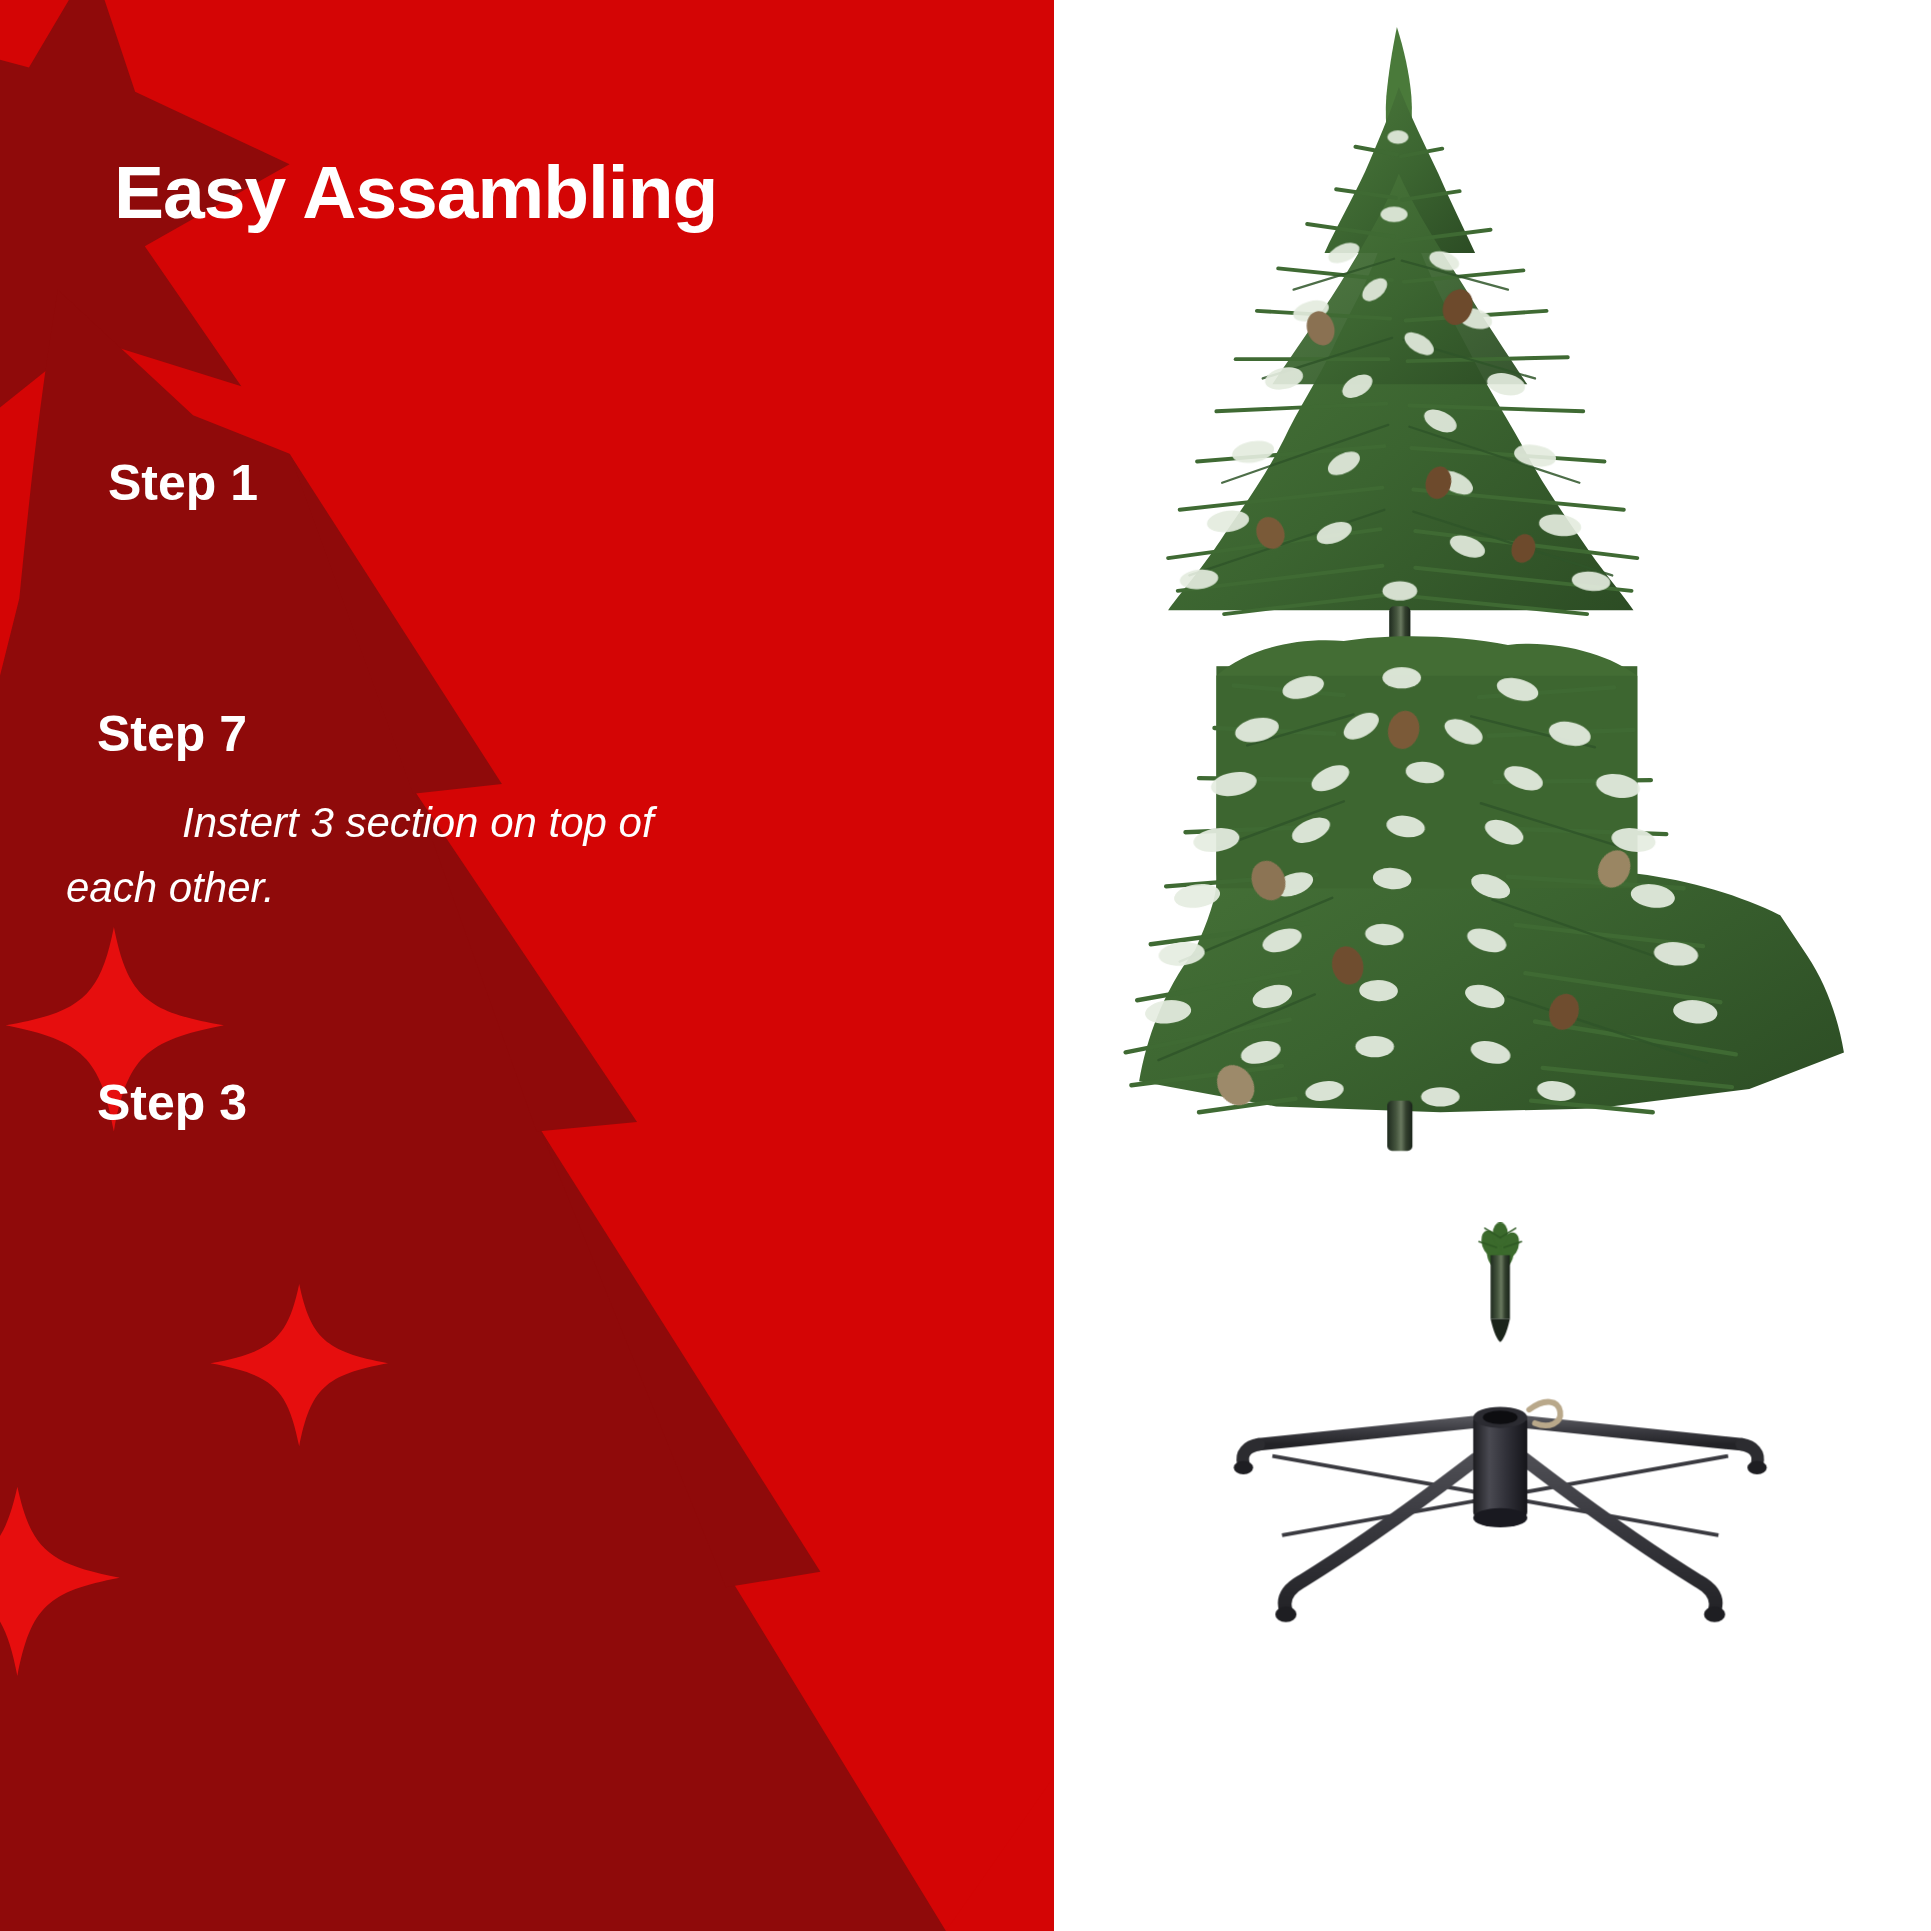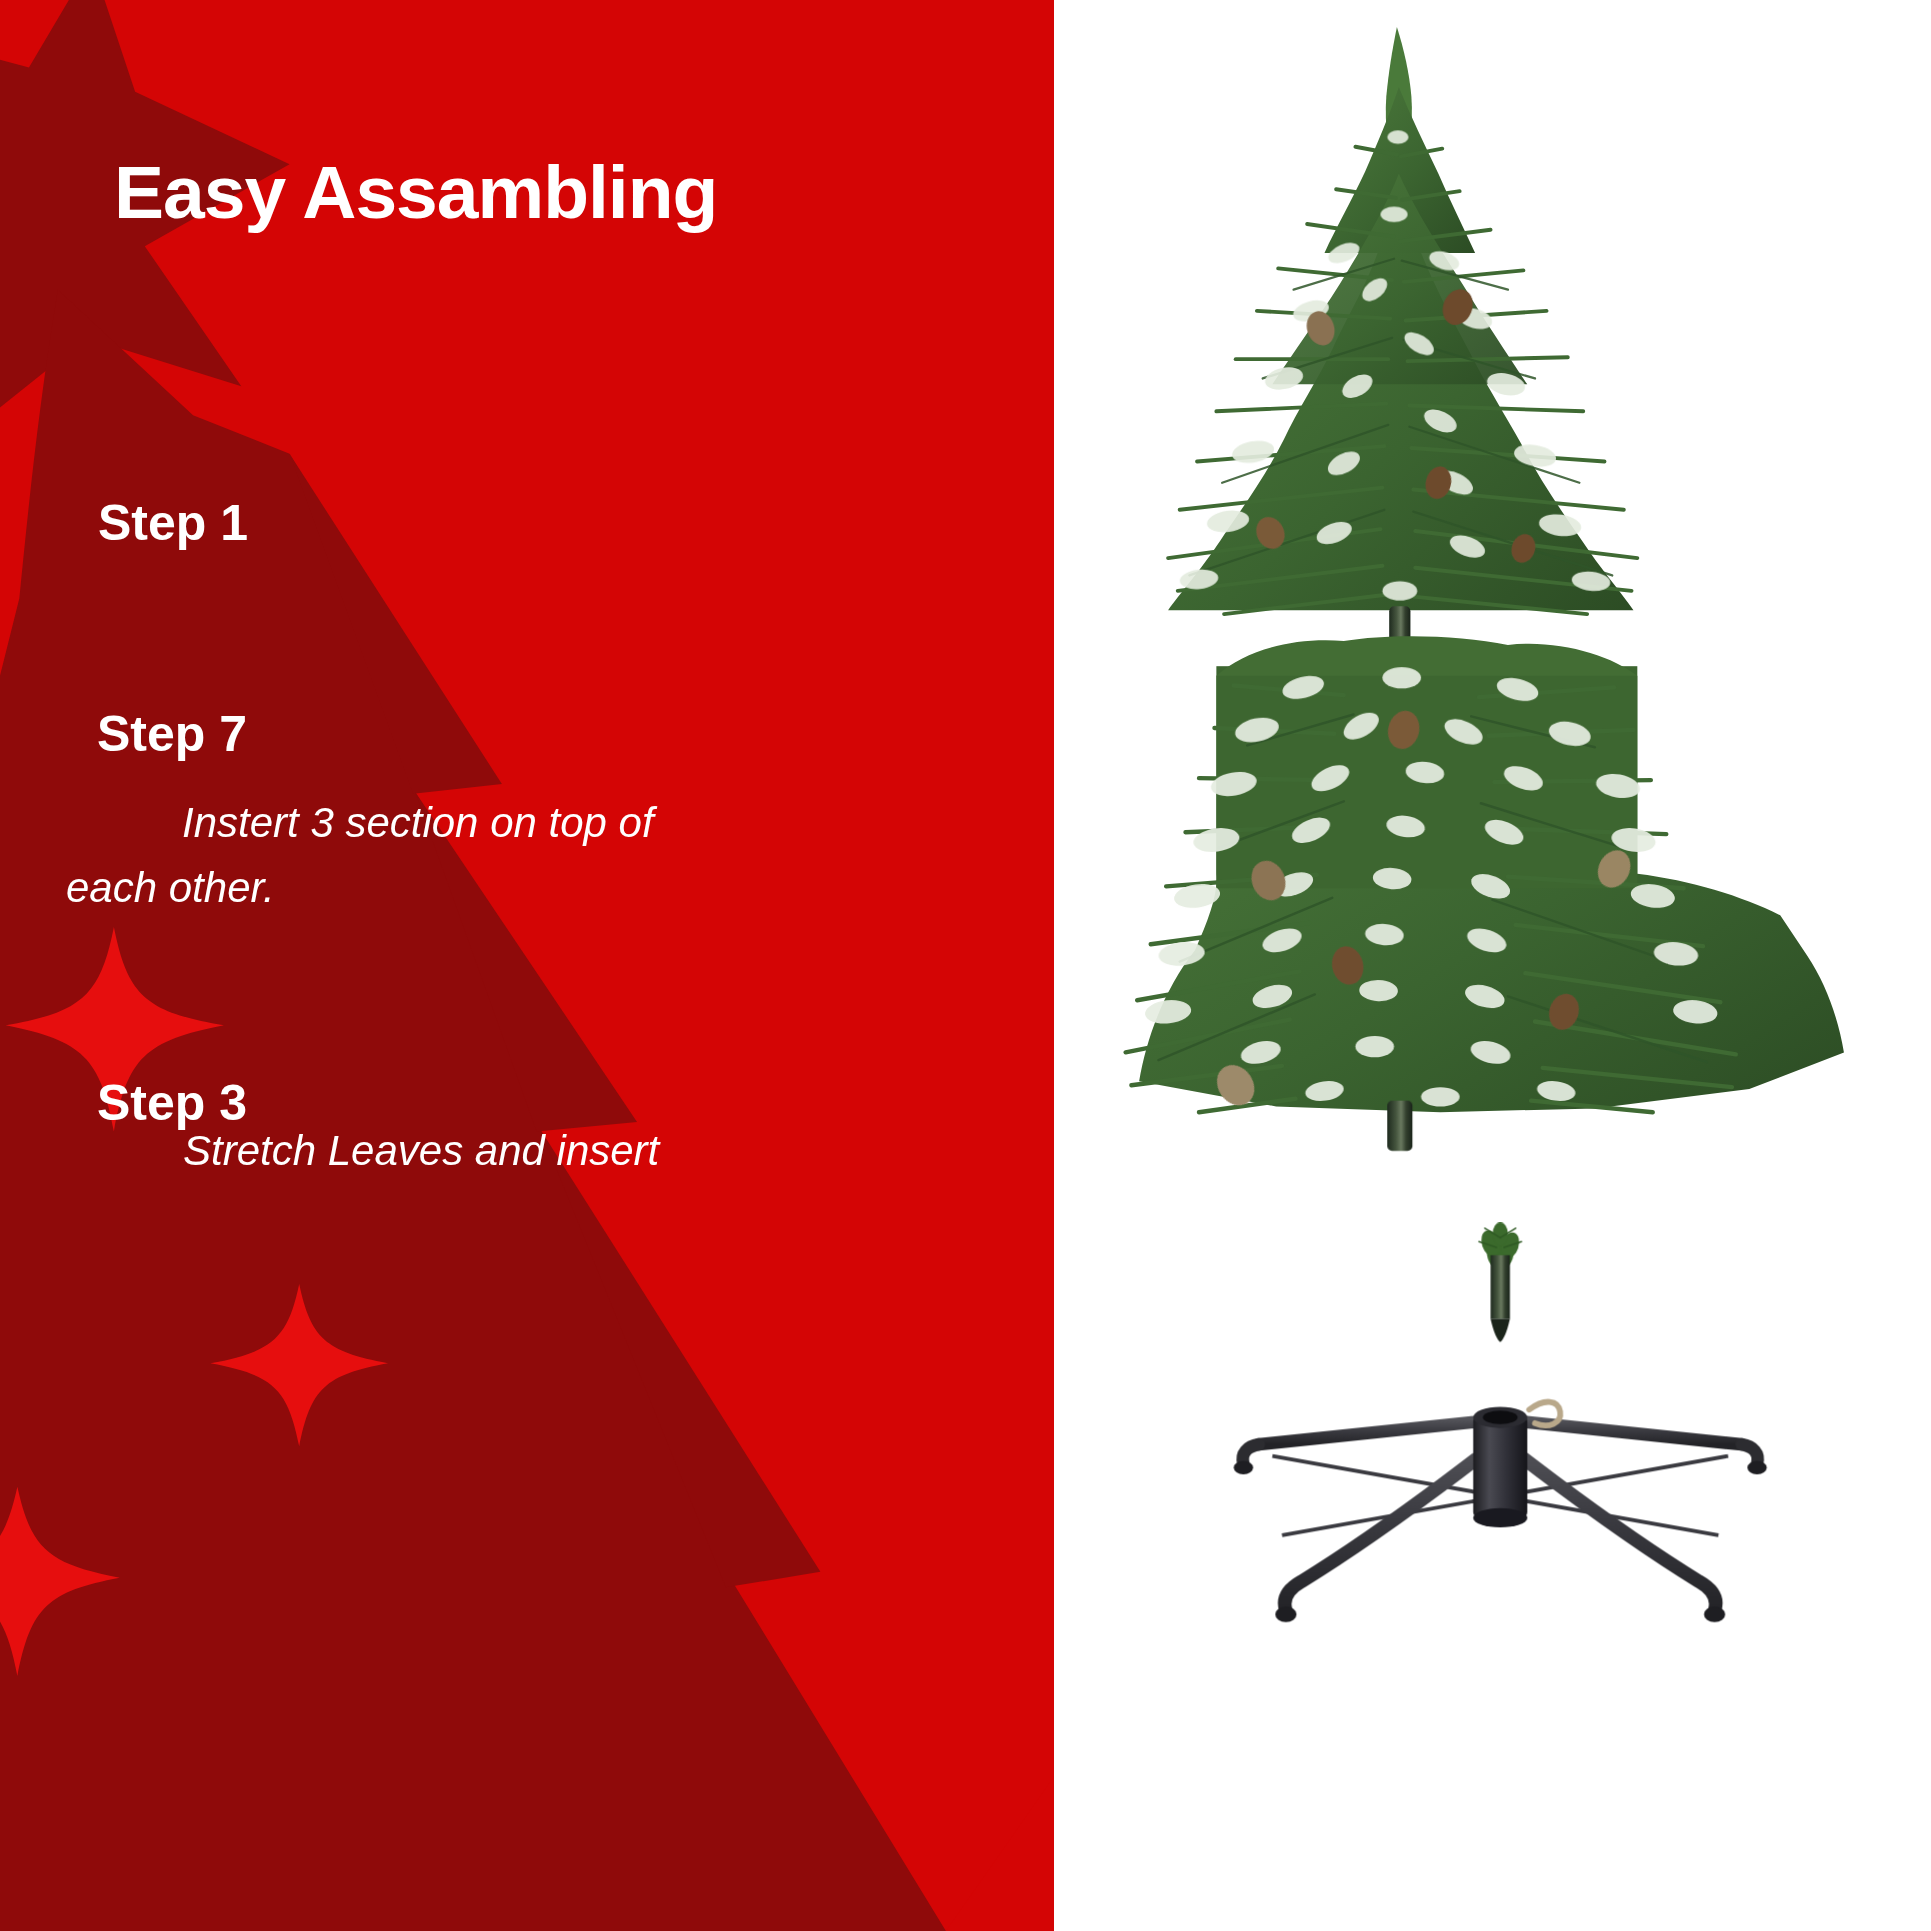--- a/index.html
+++ b/index.html
@@ -26,21 +26,21 @@
     letter-spacing:-1px; line-height:1.05; white-space:nowrap;
   }
   .step-head {
     position:absolute; font-size:50px; font-weight:bold; color:#ffffff;
     letter-spacing:0px; white-space:nowrap;
   }
   .step-body {
     position:absolute; font-size:42px; font-style:italic; color:#ffffff;
     line-height:1.55; width:869px;
   }
-  #step1-head { left:98px; top:454px;margin-top:40px; }
+  #step1-head { left:108px; top:454px; }
   #step1-body { left:183px; top:548px; }
   #step2-head { left:97px; top:705px; }
   #step2-body { left:66px; top:790px; text-indent:116px; width:676px; }
   #step3-head { left:97px; top:1074px; }
   #step3-body { left:183px; top:1118px; }
 
   
   #product-area {
     position:absolute; left:1054px; top:0; width:877px; height:1931px;
     background:#ffffff; overflow:hidden;
@@ -115,21 +115,20 @@
     </svg>
 
     <div id="title">Easy Assambling</div>
 
     <div class="step-head" id="step1-head">Step 1</div>
 
     <div class="step-head" id="step2-head">Step 7</div>
     <div class="step-body" id="step2-body">Instert 3 section on top of each other.</div>
 
     <div class="step-head" id="step3-head">Step 3</div>
-    <div class="step-body" id="step3-body">Stretch Leaves and insert</div>
   </div>
 
   <div id="panel-edge"></div>
 
   <div id="product-area">
 
     <svg class="prod-svg" width="877" height="1931" viewBox="0 0 908 2000">
       <defs>
 
         <linearGradient id="gFoliage" x1="0" y1="0" x2="1" y2="1">

